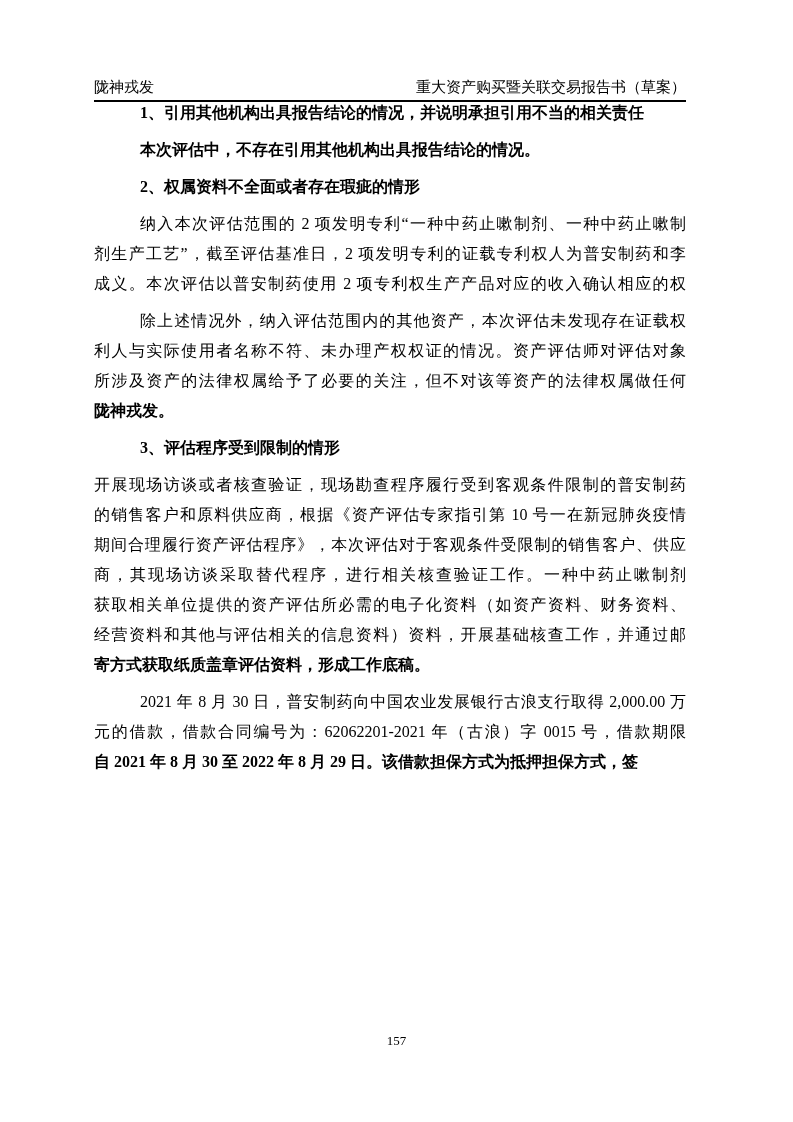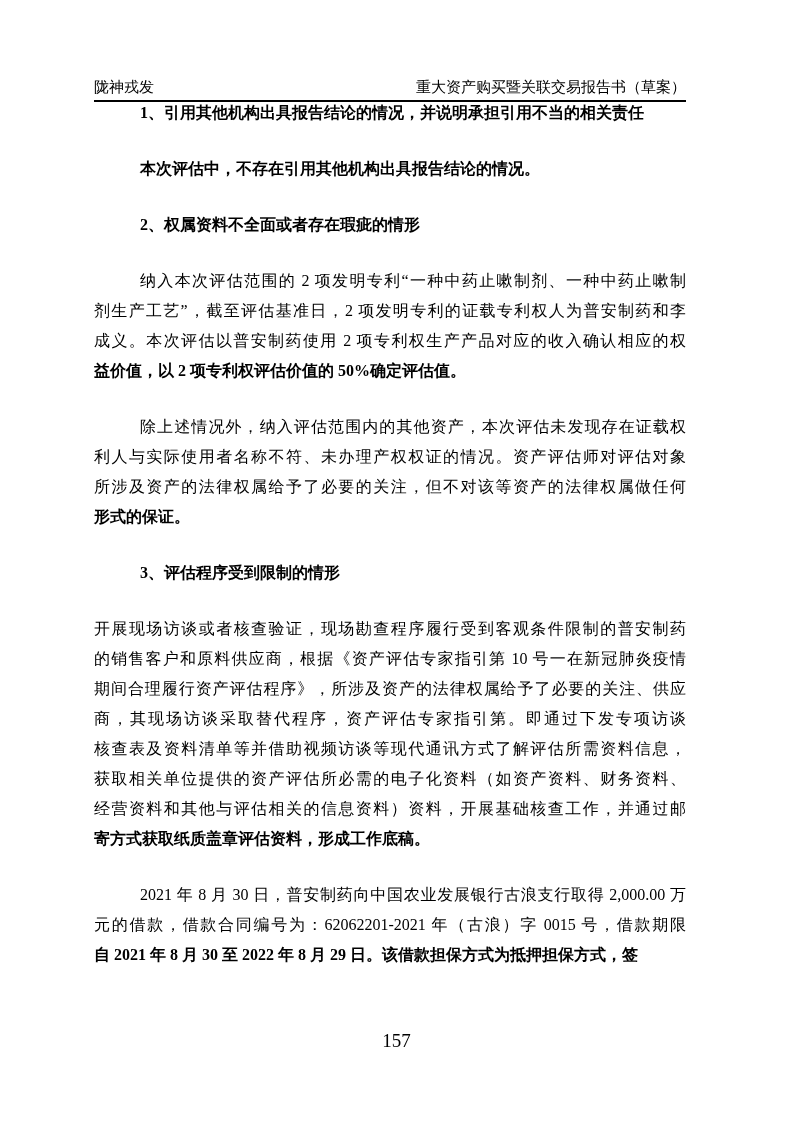--- a/index.html
+++ b/index.html
@@ -33,41 +33,41 @@
     padding-bottom: 2px;
     border-bottom: 2px solid #000000;
   }
   .doc-body {
     position: absolute;
     left: 94px;
     top: 98px;
     width: 592px;
     font-size: 16px;
   }
-  .para { margin-top: 26px; }
+  .para { margin-top: 7px; }
   .para:first-child { margin-top: 0; }
   .line {
     line-height: 30px;
     text-align: justify;
     text-align-last: justify;
     white-space: nowrap;
   }
   .line.last {
     text-align-last: left;
     white-space: normal;
     font-weight: bold;
   }
   .line.first { text-indent: 46px; }
   .footer {
     position: absolute;
     left: 0;
     top: 1031px;
     width: 793px;
     text-align: center;
-    font-size: 19px;
+    font-size: 13px;
     line-height: 20px;
   }
 </style>
 </head>
 <body>
 
 <div class="page">
 
   <div class="header">
     <div class="header-row">
@@ -83,37 +83,35 @@
       <div class="para body">
         <div class="line first last">本次评估中，不存在引用其他机构出具报告结论的情况。</div>
       </div>
       <div class="para heading">
         <div class="line first last">2、权属资料不全面或者存在瑕疵的情形</div>
       </div>
       <div class="para body">
         <div class="line first">纳入本次评估范围的 2 项发明专利“一种中药止嗽制剂、一种中药止嗽制</div>
         <div class="line">剂生产工艺”，截至评估基准日，2 项发明专利的证载专利权人为普安制药和李</div>
         <div class="line">成义。本次评估以普安制药使用 2 项专利权生产产品对应的收入确认相应的权</div>
-        <div class="line last">益价值，以 2 项专利权评估价值的 50%确定评估值。</div>
       </div>
       <div class="para body">
         <div class="line first">除上述情况外，纳入评估范围内的其他资产，本次评估未发现存在证载权</div>
         <div class="line">利人与实际使用者名称不符、未办理产权权证的情况。资产评估师对评估对象</div>
         <div class="line">所涉及资产的法律权属给予了必要的关注，但不对该等资产的法律权属做任何</div>
-        <div class="line last">形式的保证。</div>
+        <div class="line last">陇神戎发。</div>
       </div>
       <div class="para heading">
         <div class="line first last">3、评估程序受到限制的情形</div>
       </div>
       <div class="para body">
         <div class="line">开展现场访谈或者核查验证，现场勘查程序履行受到客观条件限制的普安制药</div>
         <div class="line">的销售客户和原料供应商，根据《资产评估专家指引第 10 号一在新冠肺炎疫情</div>
-        <div class="line">期间合理履行资产评估程序》，所涉及资产的法律权属给予了必要的关注、供应</div>
-        <div class="line">商，其现场访谈采取替代程序，资产评估专家指引第。即通过下发专项访谈</div>
-        <div class="line">核查表及资料清单等并借助视频访谈等现代通讯方式了解评估所需资料信息，</div>
+        <div class="line">期间合理履行资产评估程序》，本次评估对于客观条件受限制的销售客户、供应</div>
+        <div class="line">商，其现场访谈采取替代程序，进行相关核查验证工作。一种中药止嗽制剂</div>
         <div class="line">获取相关单位提供的资产评估所必需的电子化资料（如资产资料、财务资料、</div>
         <div class="line">经营资料和其他与评估相关的信息资料）资料，开展基础核查工作，并通过邮</div>
         <div class="line last">寄方式获取纸质盖章评估资料，形成工作底稿。</div>
       </div>
       <div class="para body">
         <div class="line first">2021 年 8 月 30 日，普安制药向中国农业发展银行古浪支行取得 2,000.00 万</div>
         <div class="line">元的借款，借款合同编号为：62062201-2021 年（古浪）字 0015 号，借款期限</div>
         <div class="line last">自 2021 年 8 月 30 至 2022 年 8 月 29 日。该借款担保方式为抵押担保方式，签</div>
       </div>
     </div>

